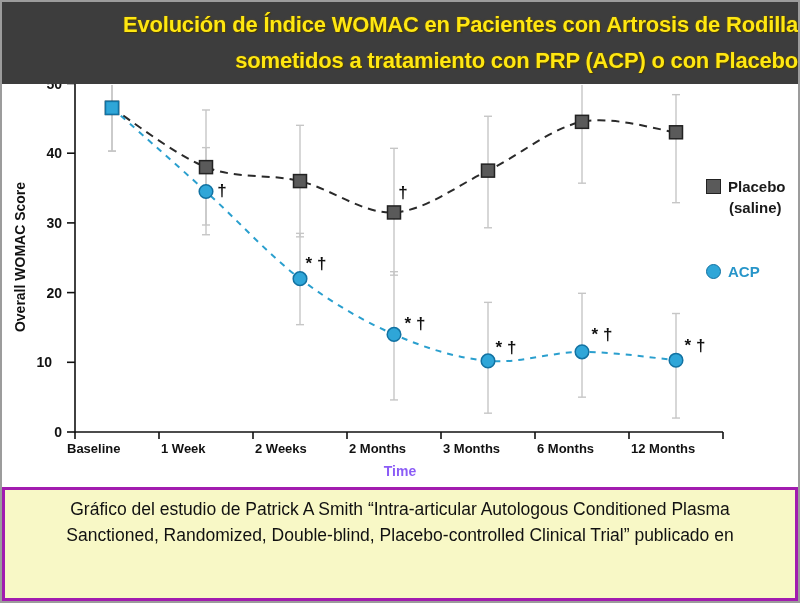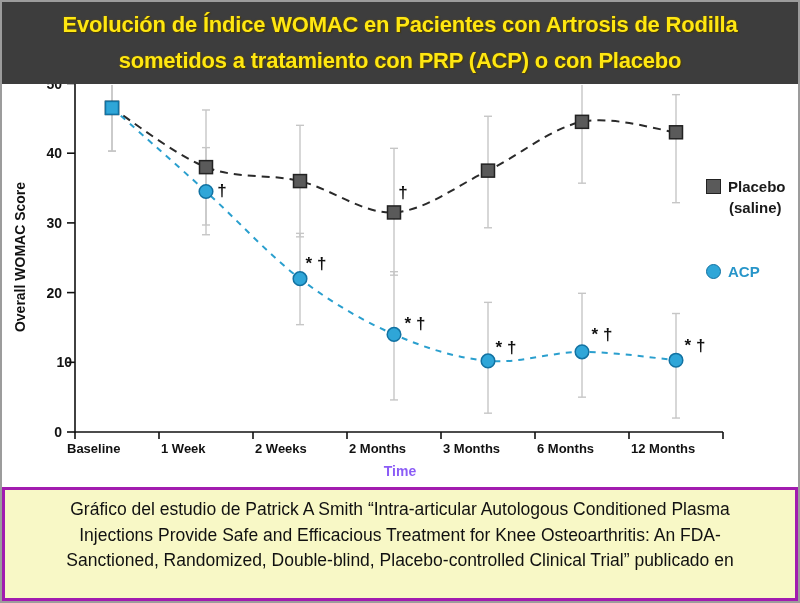--- a/index.html
+++ b/index.html
@@ -2,21 +2,21 @@
 <html><head>
 <meta charset="utf-8">
 <style>
   html,body{margin:0;padding:0;background:#fff;}
   #root{position:relative;width:800px;height:603px;overflow:hidden;background:#fff;
         font-family:"Liberation Sans", sans-serif;}
   #frame{position:absolute;inset:0;border:2px solid #9c9c9c;z-index:6;pointer-events:none;}
 
   
   #banner{position:absolute;left:2px;top:2px;width:796px;height:82px;background:#3d3d3d;
-          z-index:4;text-align:center;box-sizing:border-box;padding-top:5px;}
+          z-index:4;text-align:right;box-sizing:border-box;padding-top:5px;}
   .banner-line{color:#ffe711;font-weight:bold;font-size:22px;line-height:36px;
                letter-spacing:-0.2px;white-space:nowrap;
                text-shadow:1px 1px 1px rgba(70,55,0,.9), 0 0 2px rgba(120,95,0,.8);}
 
   
   #labels{position:absolute;inset:0;z-index:2;}
   .ytick{position:absolute;width:36px;text-align:right;font-size:14px;font-weight:bold;
          color:#111;line-height:18px;}
   .xlab{position:absolute;width:90px;text-align:left;font-size:13px;font-weight:bold;color:#111;}
   #xtitle{position:absolute;left:369px;top:463px;width:62px;text-align:center;
@@ -141,39 +141,38 @@
           <span class="lg-text">Placebo</span>
         </div>
         <div class="lg-sub">(saline)</div>
       </div>
       <div id="legend-acp" class="lg-row">
         <span class="lg-swatch-ci"></span>
         <span class="lg-text">ACP</span>
       </div>
     </div>
   <div class="ytick" style="left: 26px; top: 423px;">0</div>
-      <div class="ytick" style="left: 36px; top: 353.3px;">10</div>
+      <div class="ytick" style="left: 16px; top: 353.3px;">10</div>
       <div class="ytick" style="left: 26px; top: 283.6px;">20</div>
       <div class="ytick" style="left: 26px; top: 213.9px;">30</div>
       <div class="ytick" style="left: 26px; top: 144.2px;">40</div>
       <div class="ytick" style="left: 26px; top: 74.5px;">50</div>
       <div class="xlab" style="left: 67px; top: 441px;">Baseline</div>
       <div class="xlab" style="left: 161px; top: 441px;">1 Week</div>
       <div class="xlab" style="left: 255px; top: 441px;">2 Weeks</div>
       <div class="xlab" style="left: 349px; top: 441px;">2 Months</div>
       <div class="xlab" style="left: 443px; top: 441px;">3 Months</div>
       <div class="xlab" style="left: 537px; top: 441px;">6 Months</div>
       <div class="xlab" style="left: 631px; top: 441px;">12 Months</div>
     </div>
 
   <div id="banner">
     <div class="banner-line">Evolución de Índice WOMAC en Pacientes con Artrosis de Rodilla</div>
     <div class="banner-line">sometidos a tratamiento con PRP (ACP) o con Placebo</div>
   </div>
 
   <div id="caption">
       <div class="cap-line">Gráfico del estudio de Patrick A Smith “Intra-articular Autologous Conditioned Plasma</div>
-      <div class="cap-line">Injections Provide Safe and Efficacious Treatment for Knee Osteoarthritis: An FDA-</div>
       <div class="cap-line">Sanctioned, Randomized, Double-blind, Placebo-controlled Clinical Trial” publicado en</div>
     </div>
 
   <div id="frame"></div>
 </div>
 
 </body></html>

